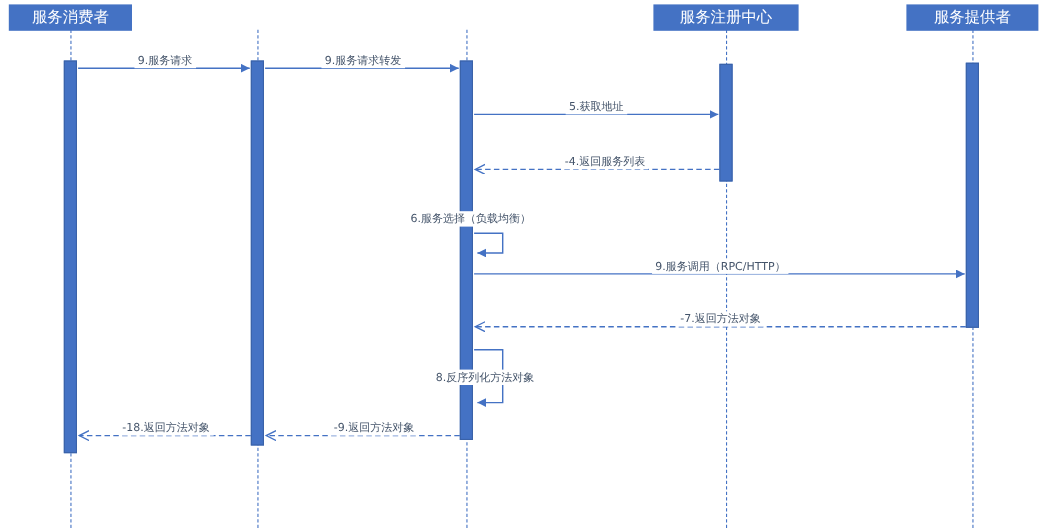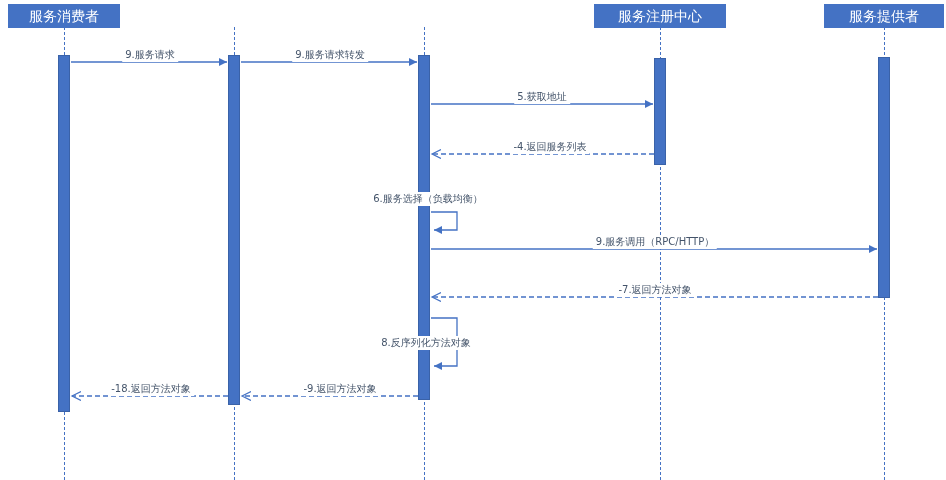--- a/index.html
+++ b/index.html
@@ -108,17 +108,17 @@
   <div class="actor" style="left:594px; width:132px">服务注册中心</div>
   <div class="actor" style="left:824px; width:120px">服务提供者</div>
 
   <div class="msg" style="left:150px; top:48px">9.服务请求</div>
   <div class="msg" style="left:330px; top:48px">9.服务请求转发</div>
   <div class="msg" style="left:542px; top:90px">5.获取地址</div>
   <div class="msg" style="left:550px; top:140px">-4.返回服务列表</div>
   <div class="msg" style="left:428px; top:192px">6.服务选择（负载均衡）</div>
   <div class="msg" style="left:655px; top:235px">9.服务调用（RPC/HTTP）</div>
   <div class="msg" style="left:655px; top:283px">-7.返回方法对象</div>
-  <div class="msg" style="left:426px; top:336px">8.反序列化方法对象</div>
+  <div class="msg" style="left:441px; top:336px">8.反序列化方法对象</div>
   <div class="msg" style="left:340px; top:382px">-9.返回方法对象</div>
   <div class="msg" style="left:151px; top:382px">-18.返回方法对象</div>
 
 </div>
 
 </body></html>

